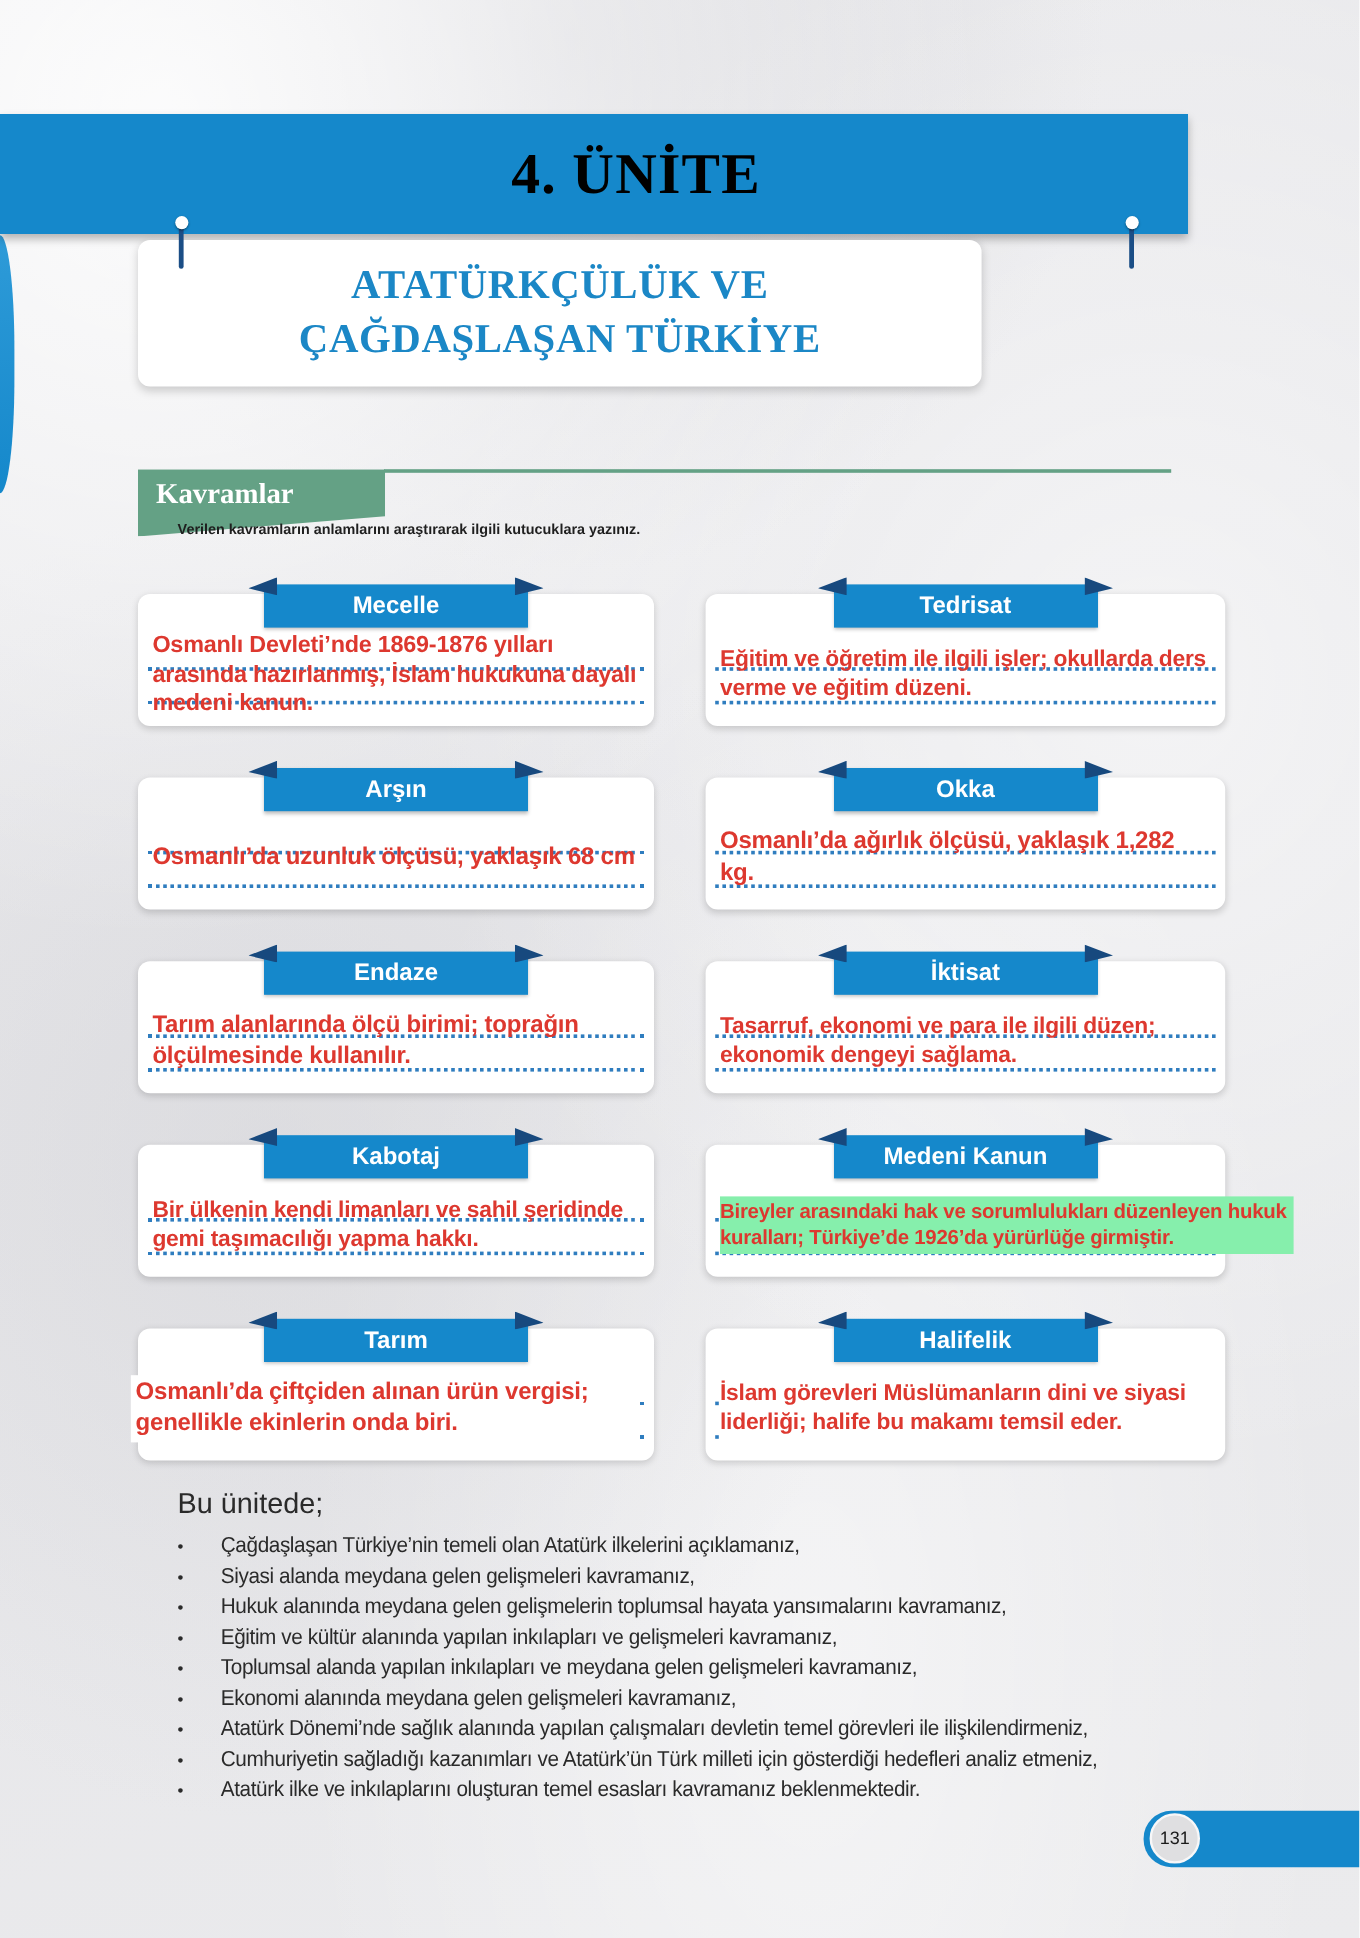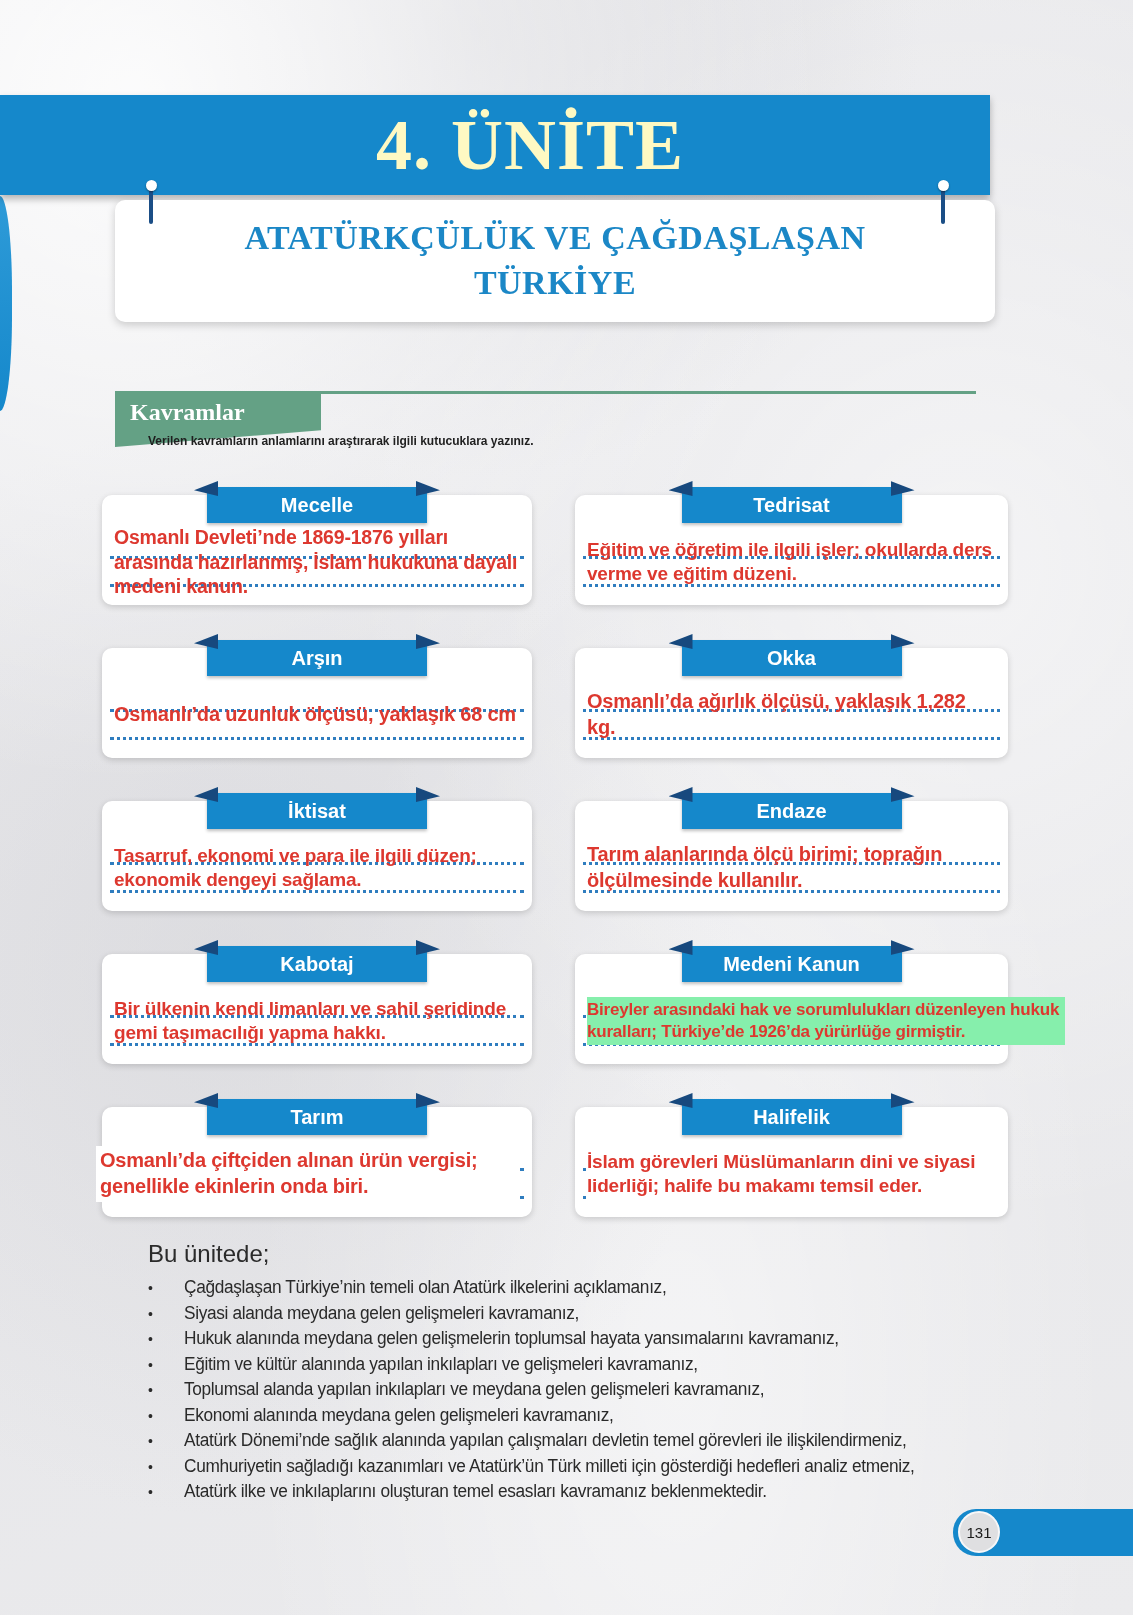--- a/index.html
+++ b/index.html
@@ -18,24 +18,24 @@
   }
 
   
   .unit-banner {
     position:absolute; left:0; top:95px; width:990px; height:100px;
     background:#1588cb; box-shadow:0 4px 7px rgba(0,0,0,.28);
     display:flex; align-items:center; justify-content:center;
   }
   .unit-banner .unit-label {
     font-family:"Liberation Serif", serif; font-weight:bold;
-    font-size:72px; color:#fef9c3; letter-spacing:1px; padding-left:70px;
+    font-size:48px; color:#000000; letter-spacing:1px; padding-left:70px;
   }
   .title-card {
-    position:absolute; left:115px; top:200px; width:880px; height:122px;
+    position:absolute; left:115px; top:200px; width:703px; height:122px;
     background:#ffffff; border-radius:10px; box-shadow:0 3px 8px rgba(0,0,0,.18);
     display:flex; align-items:center; justify-content:center; text-align:center;
     padding:0 90px;
   }
   .title-card .unit-title {
     font-family:"Liberation Serif", serif; font-weight:bold;
     font-size:34px; line-height:1.32; color:#1b87c6; letter-spacing:.5px;
   }
   .pin { position:absolute; width:4px; height:36px; background:#1b4e86; border-radius:2px; z-index:5; }
   .pin::before {
@@ -62,21 +62,21 @@
     font-size:24px; color:#ffffff;
   }
   .kavramlar-line { position:absolute; left:320px; top:391px; width:656px; height:3px; background:#64a185; }
   .instruction {
     position:absolute; left:148px; top:434px; width:820px;
     font-weight:bold; font-size:12px; color:#1f1f1f;
   }
 
   
   .cards-grid {
-    position:absolute; left:102px; top:495px; width:880px;
+    position:absolute; left:115px; top:495px; width:880px;
     display:grid; grid-template-columns:430px 433px; column-gap:17px; row-gap:30px;gap:43px;
   }
   .card {
     position:relative; height:110px; background:#ffffff; border-radius:10px;
     box-shadow:0 2px 6px rgba(0,0,0,.16);
   }
   .tab {
     position:absolute; left:50%; top:-8px; transform:translateX(-50%);
     width:220px; height:36px; background:#1588cb; z-index:2;
     display:flex; align-items:center; justify-content:center;
@@ -195,42 +195,42 @@
           <span class="wing wl"></span>
           <span class="wing wr"></span>
           <span class="tab-label">Okka</span>
         </div>
         <div class="body">
           <div class="dotline d1"></div>
           <div class="dotline d2"></div>
           <div class="answer">Osmanlı’da ağırlık ölçüsü, yaklaşık 1,282 kg.</div>
         </div>
       </div>
+      <div class="card card-5">
+        <div class="tab">
+          <span class="wing wl"></span>
+          <span class="wing wr"></span>
+          <span class="tab-label">Endaze</span>
+        </div>
+        <div class="body">
+          <div class="dotline d1"></div>
+          <div class="dotline d2"></div>
+          <div class="answer">Tarım alanlarında ölçü birimi; toprağın ölçülmesinde kullanılır.</div>
+        </div>
+      </div>
       <div class="card card-6">
         <div class="tab">
           <span class="wing wl"></span>
           <span class="wing wr"></span>
           <span class="tab-label">İktisat</span>
         </div>
         <div class="body">
           <div class="dotline d1"></div>
           <div class="dotline d2"></div>
           <div class="answer">Tasarruf, ekonomi ve para ile ilgili düzen; ekonomik dengeyi sağlama.</div>
-        </div>
-      </div>
-      <div class="card card-5">
-        <div class="tab">
-          <span class="wing wl"></span>
-          <span class="wing wr"></span>
-          <span class="tab-label">Endaze</span>
-        </div>
-        <div class="body">
-          <div class="dotline d1"></div>
-          <div class="dotline d2"></div>
-          <div class="answer">Tarım alanlarında ölçü birimi; toprağın ölçülmesinde kullanılır.</div>
         </div>
       </div>
       <div class="card card-7">
         <div class="tab">
           <span class="wing wl"></span>
           <span class="wing wr"></span>
           <span class="tab-label">Kabotaj</span>
         </div>
         <div class="body">
           <div class="dotline d1"></div>

